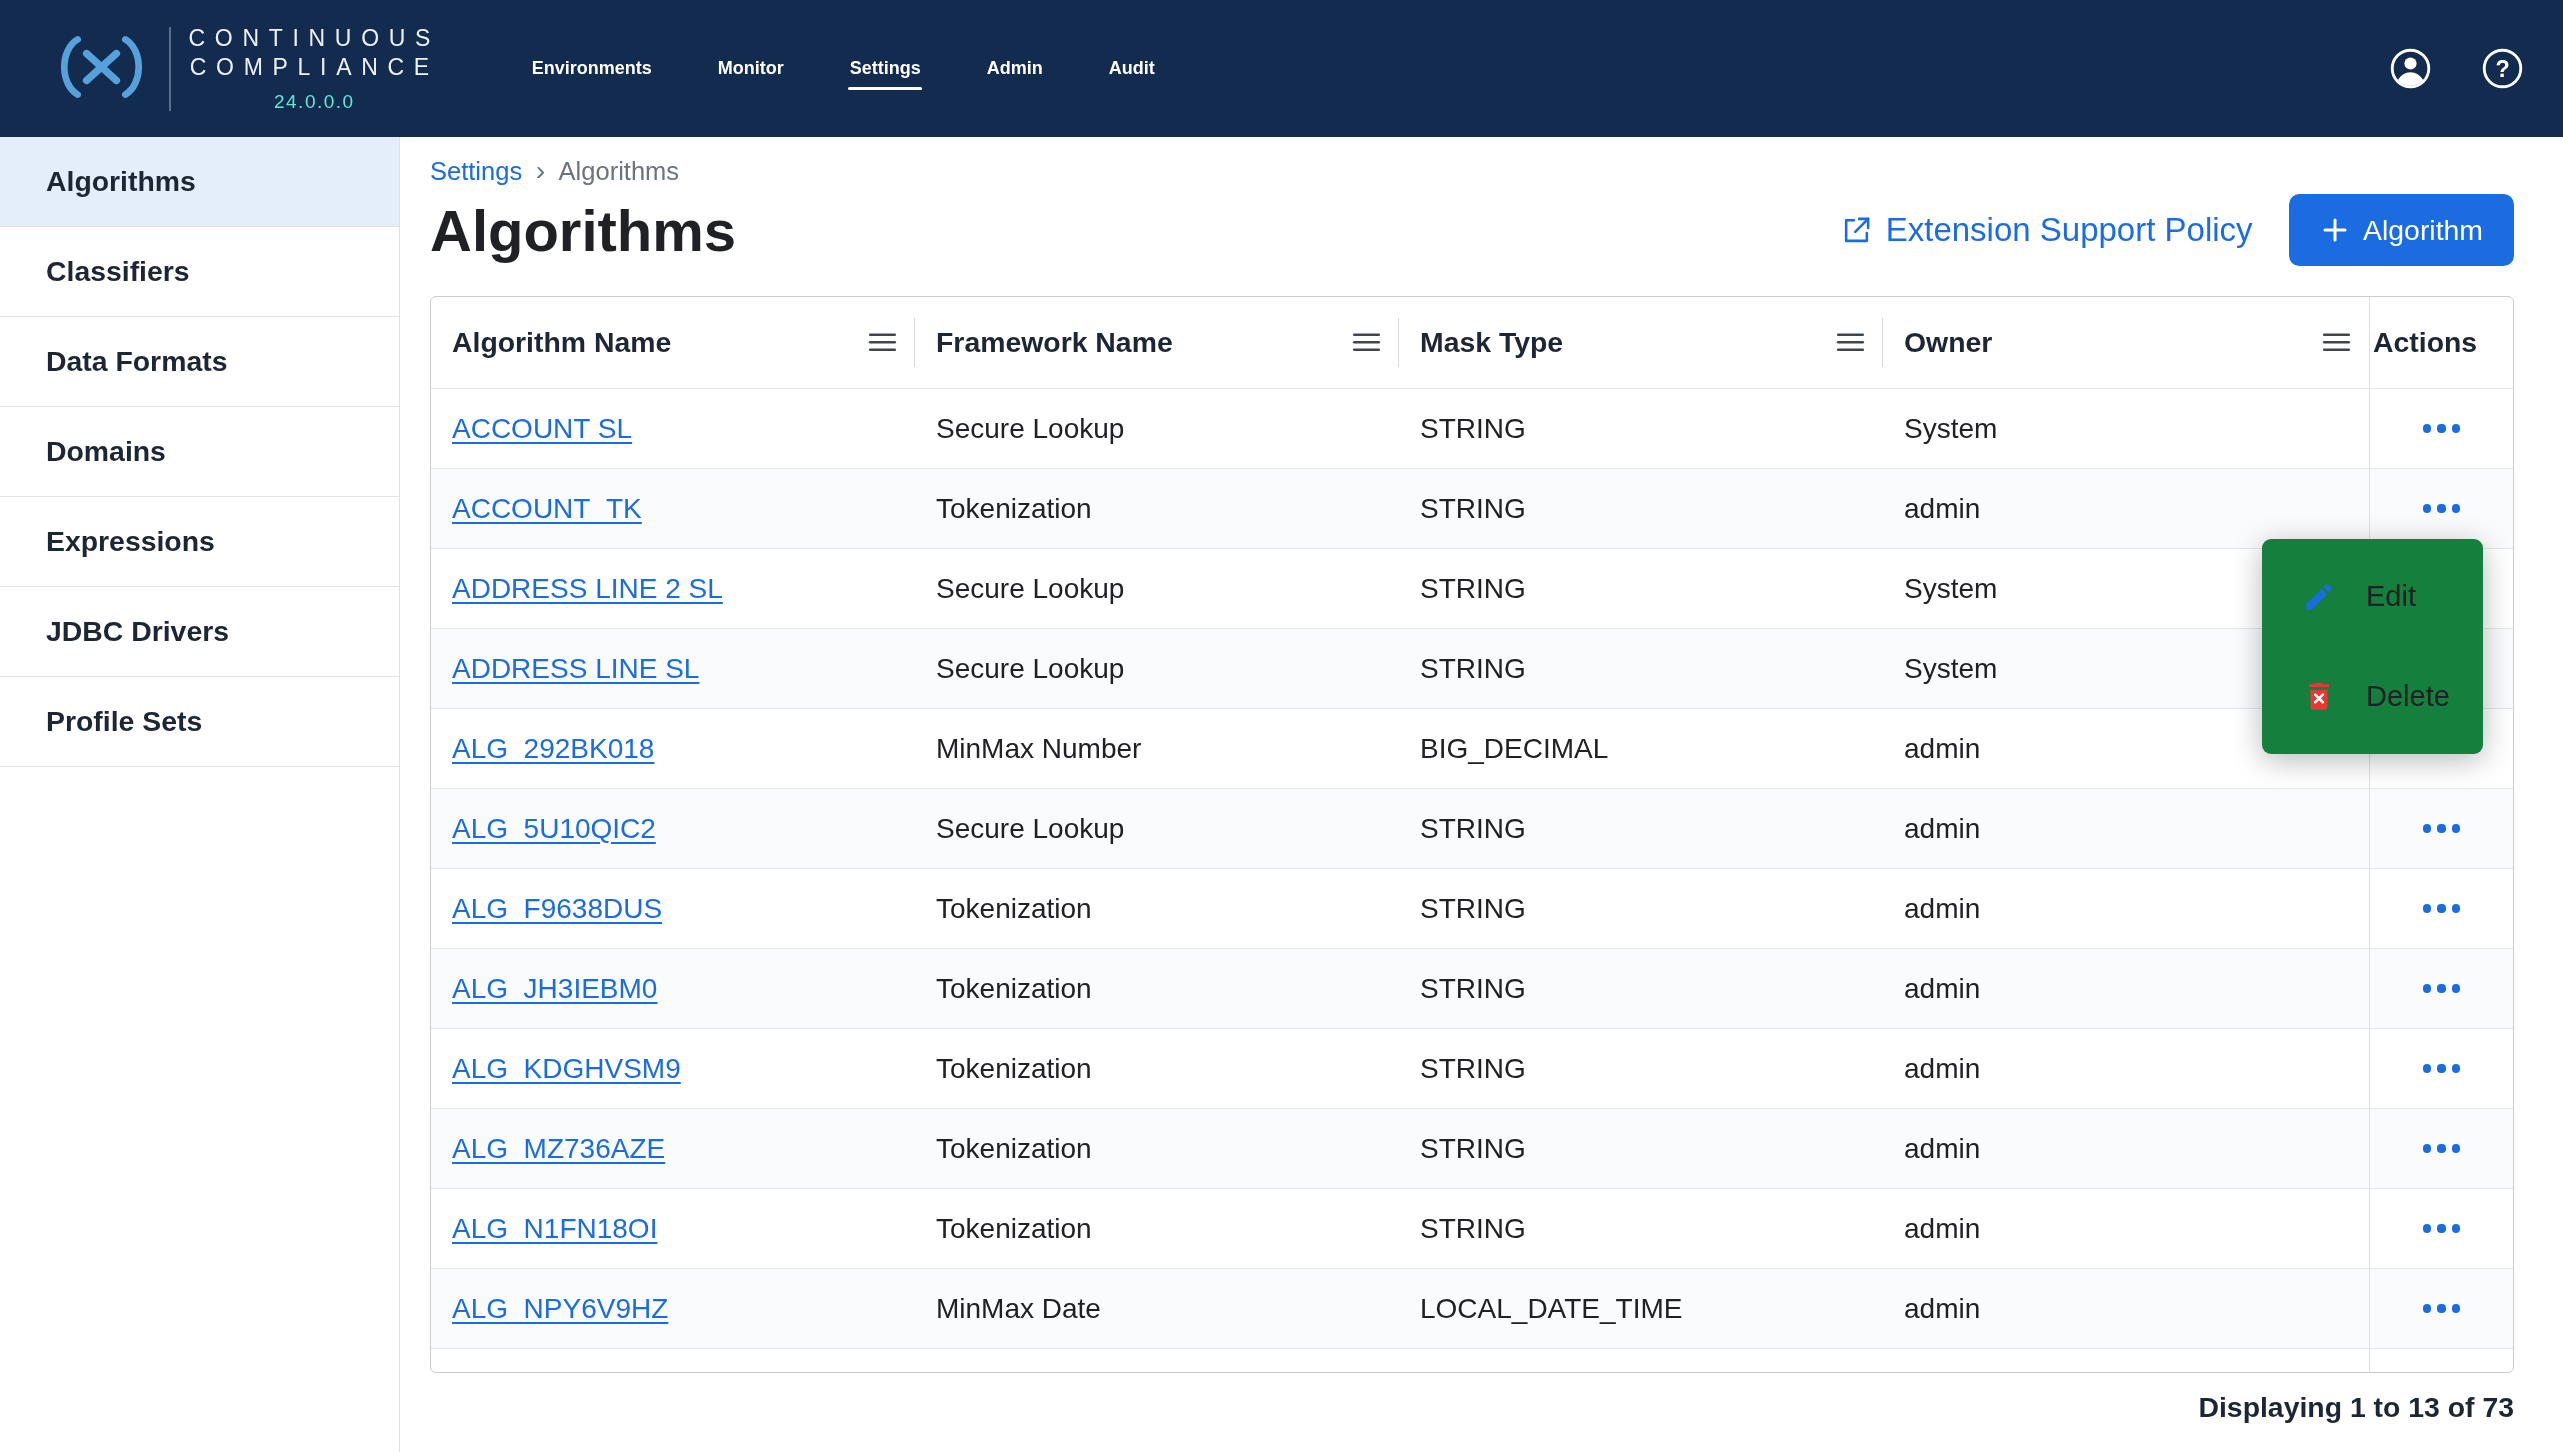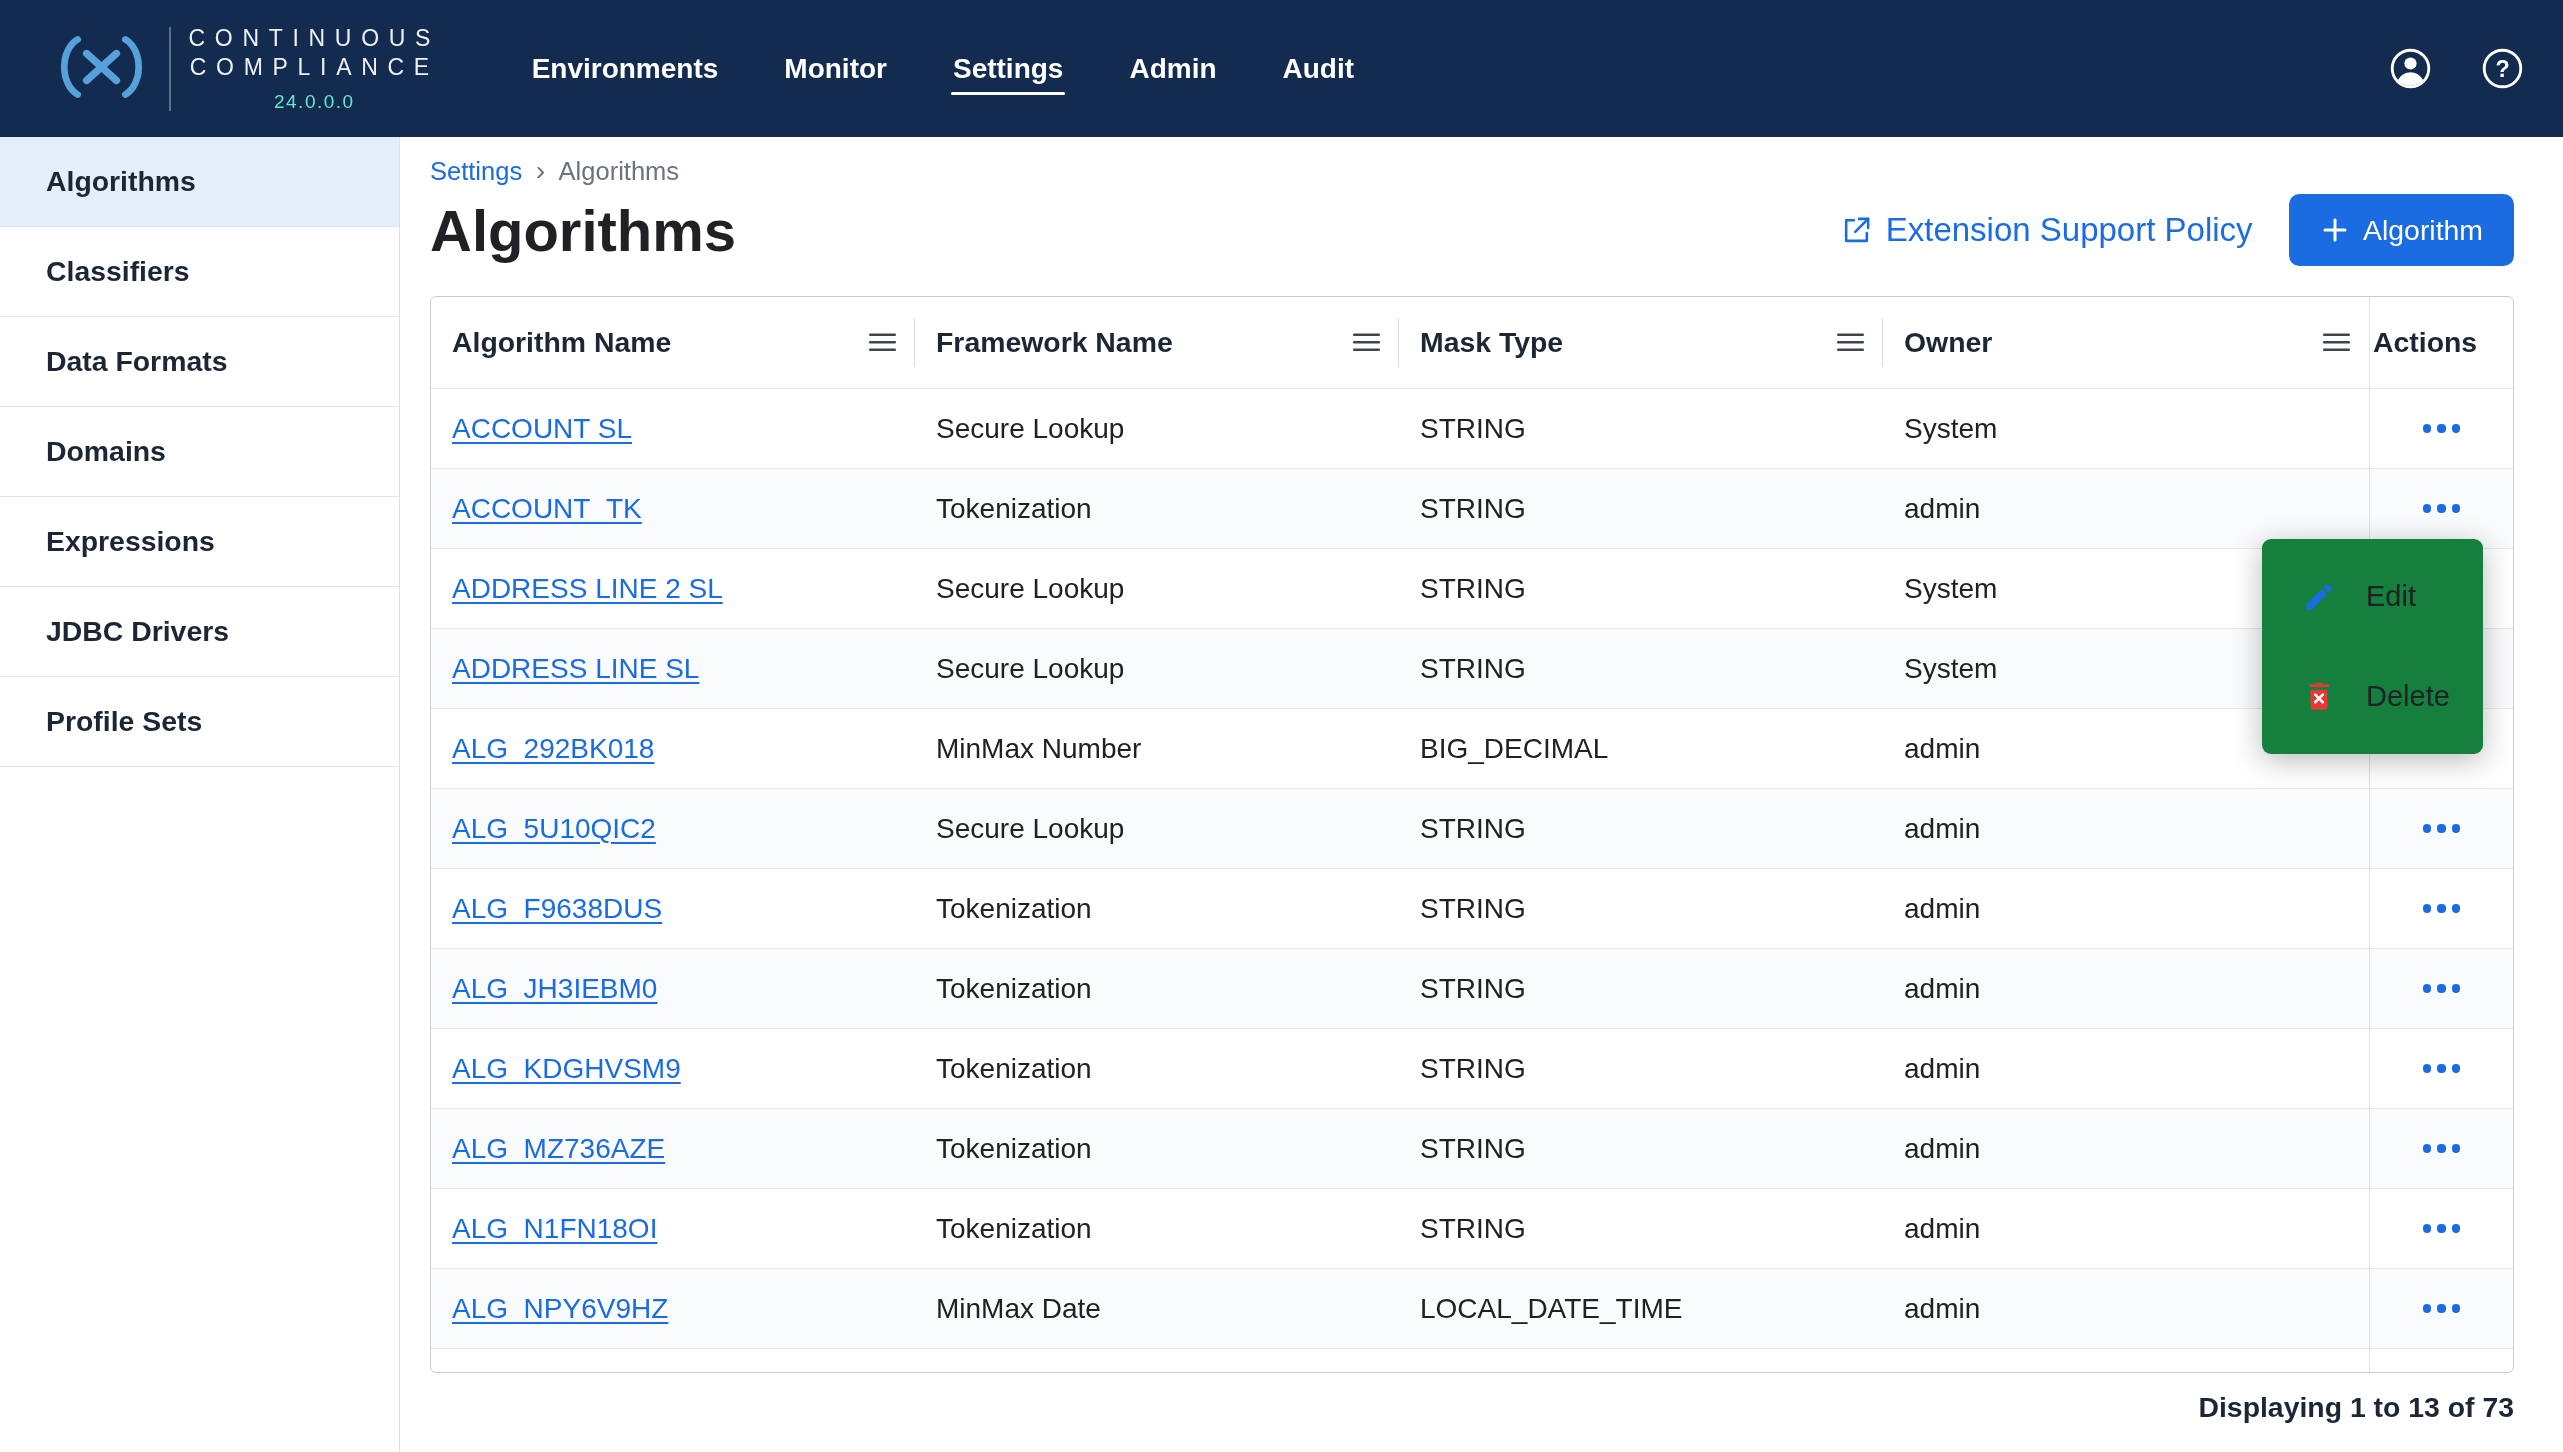--- a/index.html
+++ b/index.html
@@ -8,21 +8,21 @@
 
   
   .topbar { height:137px; background:#132b4f; display:flex; align-items:center;
     padding:0 39px 0 52px; color:#fff; position:relative; }
   .brand { display:flex; align-items:center; gap:18px; }
   .brand-divider { width:1.5px; height:84px; background:rgba(255,255,255,.32); }
   .brand-text { display:flex; flex-direction:column; align-items:center; }
   .brand-line { font-size:23px; letter-spacing:9.7px; color:#eef2f8; font-weight:400; line-height:1.25; white-space:nowrap; }
   .brand-version { font-size:19px; color:#5eead4; margin-top:9px; letter-spacing:1.5px; }
   .topnav { display:flex; gap:63px; margin-left:90px; }
-  .topnav-item { font-size:28px; font-weight:700; color:#fff; position:relative; padding:12px 1.5px; cursor:pointer; white-space:nowrap; }
+  .topnav-item { font-size:18px; font-weight:700; color:#fff; position:relative; padding:12px 1.5px; cursor:pointer; white-space:nowrap; }
   .topnav-item.active::after { content:""; position:absolute; left:0; right:0; bottom:1.5px; height:3px; background:#fff; border-radius:1.5px; }
   .topbar-right { margin-left:auto; display:flex; align-items:center; gap:49px; }
   .topbar-icon { cursor:pointer; display:flex; }
 
   
   .layout { display:flex; height:1315px; }
   .sidebar { width:400px; border-right:0.7px solid #e0e0e0; background:#fff; flex:none; }
   .side-item { height:90px; display:flex; align-items:center; padding-left:46px;
     border-bottom:0.7px solid #e4e4e4; font-size:28.4px; font-weight:700; color:#1c2634; cursor:pointer; }
   .side-item.active { background:#e4eefa; }

